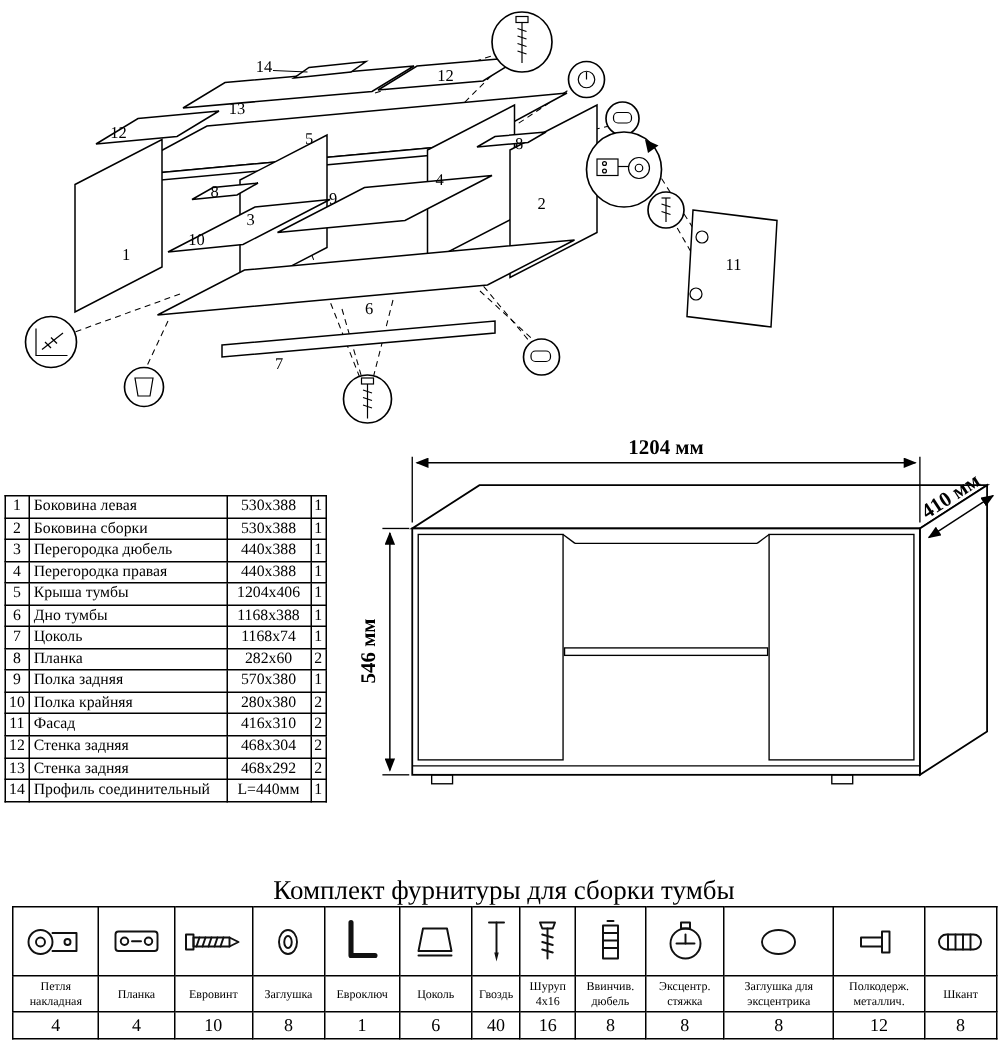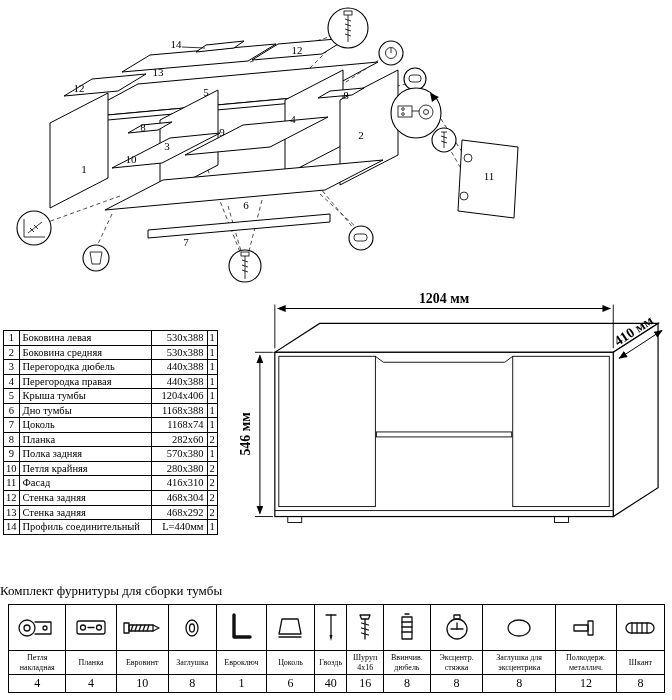--- a/index.html
+++ b/index.html
@@ -13,31 +13,31 @@
   #exploded .dash{stroke:#000;stroke-width:.7;stroke-dasharray:4 3;fill:none}
   #exploded .callout{fill:#fff;stroke:#000;stroke-width:1.1}
   #exploded text{font-family:"Liberation Serif",serif;font-size:11px;text-anchor:middle}
 
   
   .parts-table{position:absolute;left:3px;top:330px;border-collapse:collapse;
     font-size:10.5px;line-height:1.1}
   .parts-table td{border:1px solid #000;padding:1px 3px;height:14.4px;white-space:nowrap}
   .parts-table td.c{text-align:center;padding:1px 2px}
   .parts-table td.nm{width:132px}
-  .parts-table td.sz{width:56px;text-align:right}
+  .parts-table td.sz{width:56px;text-align:center}
 
   
   #cabinet{position:absolute;left:240px;top:290px;width:430px;height:258px}
   #cabinet .face{fill:#fff;stroke:#000;stroke-width:1.2}
   #cabinet .thin{stroke:#000;stroke-width:.9;fill:none}
   #cabinet .dim{stroke:#000;stroke-width:1;fill:none}
   #cabinet text{font-family:"Liberation Serif",serif;font-size:14px;font-weight:bold;text-anchor:middle}
 
   
-  .hw-title{position:absolute;top:583px;left:0;width:672px;font-size:13px}
+  .hw-title{position:absolute;top:583px;left:0;width:672px;text-align:center;font-size:18px}
   .hw-table{position:absolute;left:8px;top:604px;width:657px;border-collapse:collapse;
     table-layout:fixed;text-align:center}
   .hw-table td{border:1px solid #000;padding:1px;vertical-align:middle;overflow:hidden}
   .hw-table .icon-cell{height:46px}
   .hw-table .icon-cell svg{display:block;margin:0 auto}
   .hw-table .name-cell{height:24px;font-size:8px;line-height:1.15}
   .hw-table .qty-cell{height:17px;font-size:12px}
   .ic{stroke:#111;stroke-width:1.3;fill:none;stroke-linecap:round;stroke-linejoin:round}
   .icf{fill:#111;stroke:none}
 </style>
@@ -183,21 +183,21 @@
 <table class="parts-table">
   <tbody>
     <tr>
         <td class="c">1</td>
         <td class="nm">Боковина левая</td>
         <td class="sz">530x388</td>
         <td class="c">1</td>
       </tr>
     <tr>
         <td class="c">2</td>
-        <td class="nm">Боковина средняя</td>
+        <td class="nm">Боковина сборки</td>
         <td class="sz">530x388</td>
         <td class="c">1</td>
       </tr>
     <tr>
         <td class="c">3</td>
         <td class="nm">Перегородка дюбель</td>
         <td class="sz">440x388</td>
         <td class="c">1</td>
       </tr>
     <tr>
@@ -231,21 +231,21 @@
         <td class="c">2</td>
       </tr>
     <tr>
         <td class="c">9</td>
         <td class="nm">Полка задняя</td>
         <td class="sz">570x380</td>
         <td class="c">1</td>
       </tr>
     <tr>
         <td class="c">10</td>
-        <td class="nm">Петля крайняя</td>
+        <td class="nm">Полка крайняя</td>
         <td class="sz">280x380</td>
         <td class="c">2</td>
       </tr>
     <tr>
         <td class="c">11</td>
         <td class="nm">Фасад</td>
         <td class="sz">416x310</td>
         <td class="c">2</td>
       </tr>
     <tr>

